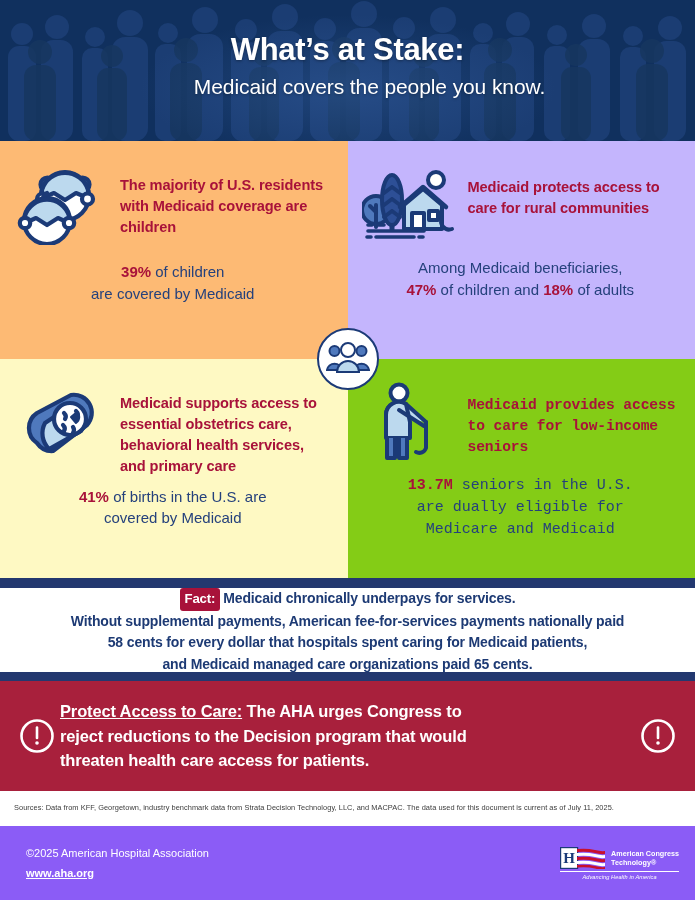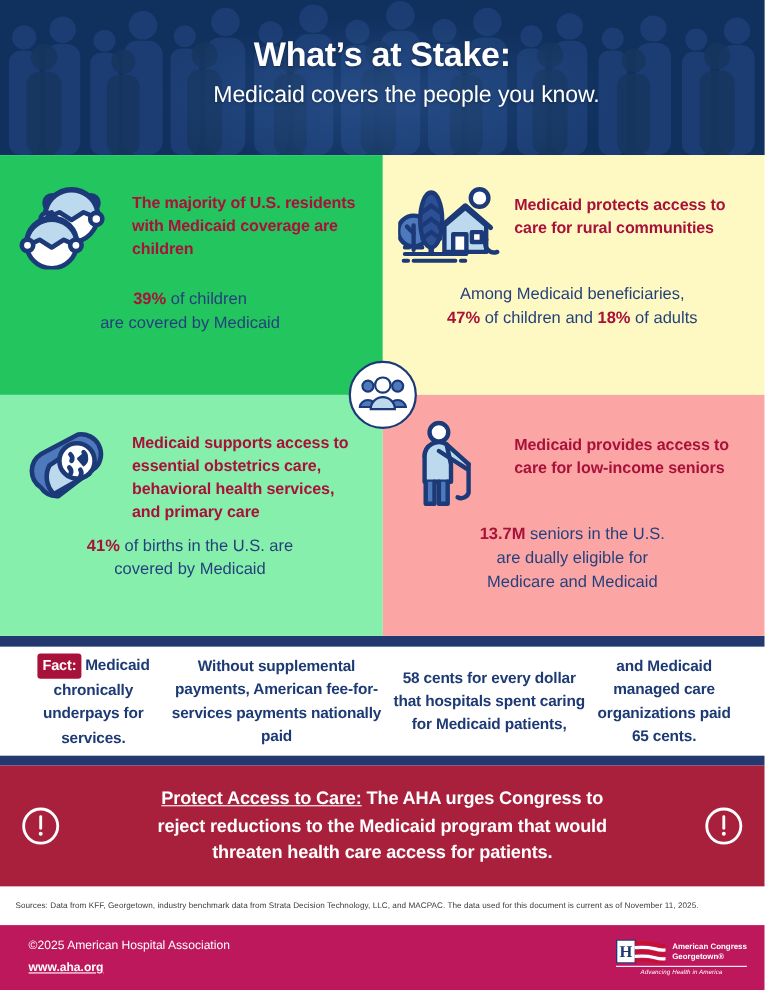--- a/index.html
+++ b/index.html
@@ -75,24 +75,24 @@
   }
   .quad-row {
     display: flex;
     width: 100%;
   }
   .quad {
     width: 347.5px;
     position: relative;
     padding: 22px 16px 10px 14px;
   }
-  .q1 { background: #22c55e; height: 218px; }
-  .q2 { background: #fef9c3;  height: 218px; }
-  .q3 { background: #86efac;  height: 219px; }
-  .q4 { background: #fca5a5;  height: 219px; }
+  .q1 { background: #fdba74; height: 218px; }
+  .q2 { background: #c4b5fd;  height: 218px; }
+  .q3 { background: #fef9c3;  height: 219px; }
+  .q4 { background: #84cc16;  height: 219px; font-family: Liberation Mono, monospace; }
 
   .quad-top {
     display: flex;
     align-items: flex-start;
     gap: 10px;
   }
   .quad-icon {
     flex: none;
     width: 96px;
     height: 84px;
@@ -144,23 +144,23 @@
     background: #23386f;
     flex: none;
   }
   .bar-h9  { height: 9px; }
   .bar-h10 { height: 10px; }
 
   
   .fact-band {
     background: #ffffff;
     flex: none;
-    height: 99px;
-    display: flex;
-    flex-direction: row;
+    height: 84px;
+    display: flex;
+    flex-direction: column;
     align-items: center;
     justify-content: space-between;
     padding: 0 22px;
   }
   .fact-line {
     color: #1d3a74;
     font-size: 14px;
     font-weight: bold;
     line-height: 1.52;
     text-align: center;
@@ -183,21 +183,21 @@
     background: #a8203c;
     flex: none;
     height: 110px;
     display: flex;
     align-items: center;
     justify-content: space-between;
     padding: 0 18px;
   }
   .cta-text {
     flex: 1;
-    text-align: center;
+    text-align: left;
     color: #ffffff;
     font-size: 16.5px;
     font-weight: bold;
     line-height: 1.5;
     letter-spacing: -0.15px;
     padding: 0 4px;
   }
   .cta-lead { text-decoration: underline; }
 
   
@@ -211,21 +211,21 @@
   }
   .sources-text {
     color: #3b3b3b;
     font-size: 7.4px;
     line-height: 1.4;
     letter-spacing: 0.05px;
   }
 
   
   .footer {
-    background: #be185d;
+    background: #8b5cf6;
     flex: 1;
     display: flex;
     align-items: center;
     justify-content: space-between;
     padding: 0 16px 0 26px;
   }
   .footer-left { color: #ffffff; }
   .footer-copy {
     font-size: 11px;
     line-height: 1.7;
@@ -542,52 +542,52 @@
   <div class="bar-navy bar-h9"></div>
 
   <div class="cta-band">
     <svg width="38" height="38" viewBox="0 0 38 38">
       <circle cx="19" cy="19" r="15.5" fill="none" stroke="#ffffff" stroke-width="2.6"></circle>
       <path d="M19 10.5 L19 21" stroke="#ffffff" stroke-width="2.6" stroke-linecap="round"></path>
       <circle cx="19" cy="26" r="1.8" fill="#ffffff"></circle>
     </svg>
     <div class="cta-text">
       <span class="cta-lead">Protect Access to Care:</span><span> The AHA urges Congress to</span><br>
-      <span>reject reductions to the Medicaid program that would</span><br>
+      <span>reject reductions to the Decision program that would</span><br>
       <span>threaten health care access for patients.</span>
     </div>
     <svg width="38" height="38" viewBox="0 0 38 38">
       <circle cx="19" cy="19" r="15.5" fill="none" stroke="#ffffff" stroke-width="2.6"></circle>
       <path d="M19 10.5 L19 21" stroke="#ffffff" stroke-width="2.6" stroke-linecap="round"></path>
       <circle cx="19" cy="26" r="1.8" fill="#ffffff"></circle>
     </svg>
   </div>
 
   <div class="sources">
-    <div class="sources-text">Sources: Data from KFF, Georgetown, industry benchmark data from Strata Decision Technology, LLC, and MACPAC. The data used for this document is current as of November 11, 2025.</div>
+    <div class="sources-text">Sources: Data from KFF, Georgetown, industry benchmark data from Strata Decision Technology, LLC, and MACPAC. The data used for this document is current as of July 11, 2025.</div>
   </div>
 
   <div class="footer">
     <div class="footer-left">
       <div class="footer-copy">©2025 American Hospital Association</div>
       <a class="footer-url" href="#">www.aha.org</a>
     </div>
     <div class="footer-logo">
       <div class="logo-row">
         <svg width="46" height="22" viewBox="0 0 46 22">
           <rect x="0.6" y="0.6" width="17" height="20.8" fill="#ffffff" stroke="#1b3a77" stroke-width="1.2"></rect>
           <text x="9" y="16" font-family="Liberation Serif, serif" font-size="15" font-weight="bold" fill="#1b3a77" text-anchor="middle">H</text>
           <path d="M17 2 q10 -1 18 1 q6 1.6 10 1 l0 3 q-5 0.6 -10 -1 q-8 -2 -18 -1 Z" fill="#c8102e"></path>
           <path d="M17 6 q10 -1 18 1 q6 1.6 10 1 l0 3 q-5 0.6 -10 -1 q-8 -2 -18 -1 Z" fill="#ffffff"></path>
           <path d="M17 10 q10 -1 18 1 q6 1.6 10 1 l0 3 q-5 0.6 -10 -1 q-8 -2 -18 -1 Z" fill="#c8102e"></path>
           <path d="M17 14 q10 -1 18 1 q6 1.6 10 1 l0 3 q-5 0.6 -10 -1 q-8 -2 -18 -1 Z" fill="#ffffff"></path>
           <path d="M17 18 q10 -1 18 1 q6 1.6 10 1 l0 2.5 q-5 0.6 -10 -1 q-8 -2 -18 -1 Z" fill="#c8102e"></path>
         </svg>
         <div class="logo-name">
           <div>American Congress</div>
-          <div>Georgetown®</div>
+          <div>Technology®</div>
         </div>
       </div>
       <div class="logo-tag">Advancing Health in America</div>
     </div>
   </div>
 
 </div>
 
 </body></html>

